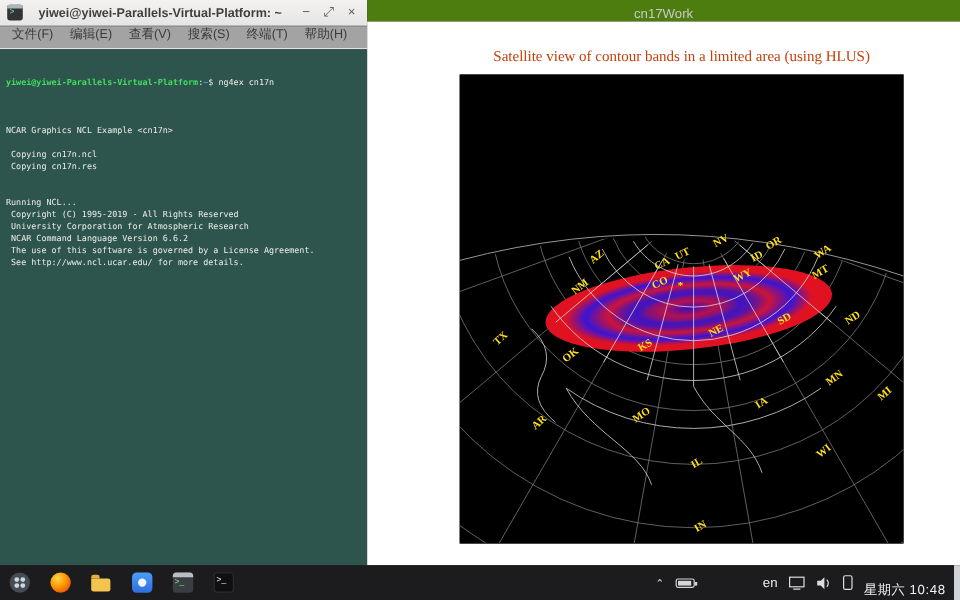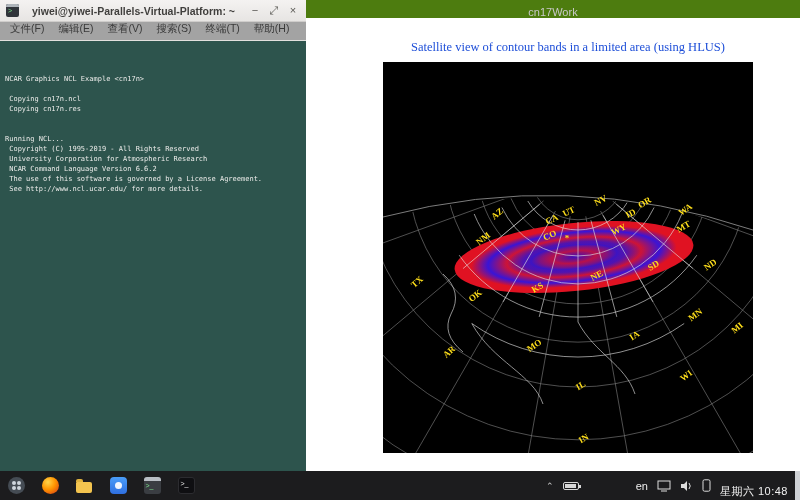--- a/index.html
+++ b/index.html
@@ -30,21 +30,21 @@
   .t-line { min-height:10px; white-space:pre; }
   .p-user { color:#41e05c; font-weight:bold; }
   .p-path { color:#4fa6ff; font-weight:bold; }
 
   
   #plot-window { position:absolute; left:306px; top:0; width:494px; height:471px; }
   .p-titlebar { height:18px; background:#4d7c0f; color:#c9c9c9; font-size:11px;
                 display:flex; align-items:flex-end; justify-content:center; }
   .p-body { position:relative; width:494px; height:453px; background:#ffffff; }
   .plot-title { position:absolute; left:77px; top:22px; width:370px; text-align:center;
-                font-family:"Liberation Serif", serif; font-size:12.5px; color:#1d4ed8; }
+                font-family:"Liberation Serif", serif; font-size:12.5px; color:#c2410c; }
   .plot-box { position:absolute; left:77px; top:44px; width:370px; height:391px; background:#000; }
   .state-label { fill:#ffdf1b; font-family:"Liberation Serif", serif;
                  font-size:9px; font-weight:bold; text-anchor:middle; }
 
   
   #taskbar { position:absolute; left:0; top:471px; width:800px; height:29px; background:#1c1c1e;
              display:flex; align-items:center; padding:0 0 0 4px; }
   .tb-icons { display:flex; align-items:center; gap:10px; }
   .tb-icon { width:24px; height:24px; display:flex; align-items:center; justify-content:center; }
   .icon-start { width:17px; height:17px; border-radius:50%; background:#454c54; position:relative; }
@@ -92,20 +92,21 @@
     </div>
     <div class="t-menubar">
       <span class="t-menu-item">文件(F)</span>
       <span class="t-menu-item">编辑(E)</span>
       <span class="t-menu-item">查看(V)</span>
       <span class="t-menu-item">搜索(S)</span>
       <span class="t-menu-item">终端(T)</span>
       <span class="t-menu-item">帮助(H)</span>
     </div>
     <div class="t-body">
+      <div class="t-line"><span class="p-user">yiwei@yiwei-Parallels-Virtual-Platform</span><span>:</span><span class="p-path">~</span><span>$ ng4ex cn17n</span></div>
       <div id="terminal-output"><div class="t-line"></div><div class="t-line">NCAR Graphics NCL Example &lt;cn17n&gt;</div><div class="t-line"></div><div class="t-line"> Copying cn17n.ncl</div><div class="t-line"> Copying cn17n.res</div><div class="t-line"></div><div class="t-line"></div><div class="t-line">Running NCL...</div><div class="t-line"> Copyright (C) 1995-2019 - All Rights Reserved</div><div class="t-line"> University Corporation for Atmospheric Research</div><div class="t-line"> NCAR Command Language Version 6.6.2</div><div class="t-line"> The use of this software is governed by a License Agreement.</div><div class="t-line"> See http://www.ncl.ucar.edu/ for more details.</div></div>
     </div>
   </div>
 
   <div id="plot-window">
     <div class="p-titlebar">
       <span>cn17Work</span>
     </div>
     <div class="p-body">
       <div class="plot-title">Satellite view of contour bands in a limited area (using HLUS)</div>

